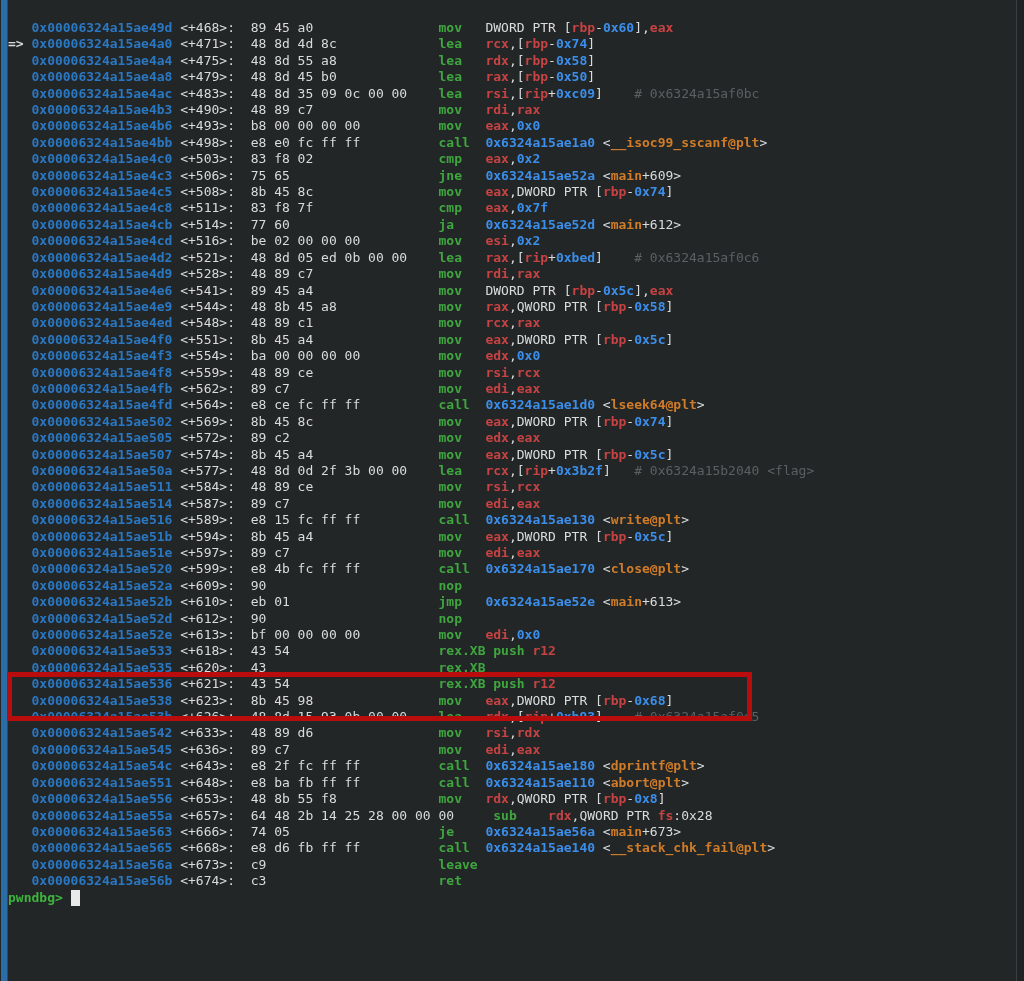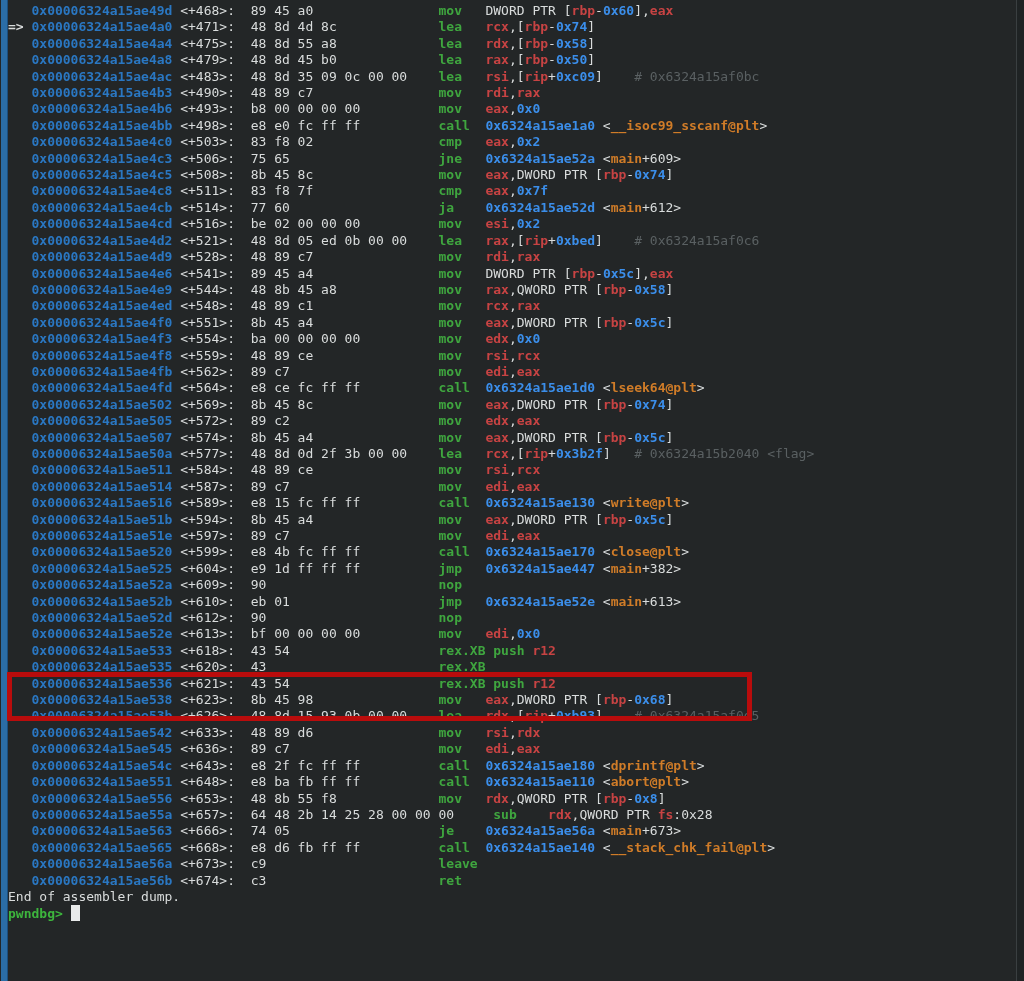--- a/index.html
+++ b/index.html
@@ -5,21 +5,21 @@
   html,body{margin:0;padding:0;}
   body{
     width:1024px;height:981px;overflow:hidden;position:relative;
     background:#232627;
     font-family:"DejaVu Sans Mono","Liberation Mono",monospace;
     font-size:13px;line-height:16.42px;
   }
   #screen{position:absolute;inset:0;}
   #leftbar{position:absolute;left:1px;top:0;width:6px;height:981px;background:#2b6da6;border-right:1px solid #1c4f7e;}
   #rightbar{position:absolute;right:0;top:0;width:7px;height:981px;background:#1f2324;border-left:1px solid #3a3f41;}
-  #text-area{position:absolute;left:8px;top:3px;right:10px;z-index:1;}
+  #text-area{position:absolute;left:8px;top:20px;right:10px;z-index:1;}
   .trow{white-space:pre;height:16.42px;}
   .c-ad{color:#2a77c2;font-weight:bold;}
   .c-of{color:#d9dcdc;}
   .c-by{color:#d9dcdc;}
   .c-mn{color:#3fa63f;font-weight:bold;}
   .c-rg{color:#c74343;font-weight:bold;}
   .c-nu{color:#3b8eea;font-weight:bold;}
   .c-pl{color:#d9dcdc;}
   .c-sy{color:#d07c28;font-weight:bold;}
   .c-cm{color:#5a6062;text-align:right;}
@@ -67,39 +67,37 @@
         <div class="trow"><span class="c-mk">   </span><span class="c-ad">0x00006324a15ae502</span><span class="c-of"> &lt;+569&gt;:</span><span class="c-of">  </span><span class="c-by">8b 45 8c                </span><span class="c-mn">mov   </span><span class="c-rg">eax</span><span class="c-pl">,DWORD PTR [</span><span class="c-rg">rbp</span><span class="c-pl">-</span><span class="c-nu">0x74</span><span class="c-pl">]</span></div>
         <div class="trow"><span class="c-mk">   </span><span class="c-ad">0x00006324a15ae505</span><span class="c-of"> &lt;+572&gt;:</span><span class="c-of">  </span><span class="c-by">89 c2                   </span><span class="c-mn">mov   </span><span class="c-rg">edx</span><span class="c-pl">,</span><span class="c-rg">eax</span></div>
         <div class="trow"><span class="c-mk">   </span><span class="c-ad">0x00006324a15ae507</span><span class="c-of"> &lt;+574&gt;:</span><span class="c-of">  </span><span class="c-by">8b 45 a4                </span><span class="c-mn">mov   </span><span class="c-rg">eax</span><span class="c-pl">,DWORD PTR [</span><span class="c-rg">rbp</span><span class="c-pl">-</span><span class="c-nu">0x5c</span><span class="c-pl">]</span></div>
         <div class="trow"><span class="c-mk">   </span><span class="c-ad">0x00006324a15ae50a</span><span class="c-of"> &lt;+577&gt;:</span><span class="c-of">  </span><span class="c-by">48 8d 0d 2f 3b 00 00    </span><span class="c-mn">lea   </span><span class="c-rg">rcx</span><span class="c-pl">,[</span><span class="c-rg">rip</span><span class="c-pl">+</span><span class="c-nu">0x3b2f</span><span class="c-pl">]</span><span class="c-of">   </span><span class="c-cm"># 0x6324a15b2040 &lt;flag&gt;</span></div>
         <div class="trow"><span class="c-mk">   </span><span class="c-ad">0x00006324a15ae511</span><span class="c-of"> &lt;+584&gt;:</span><span class="c-of">  </span><span class="c-by">48 89 ce                </span><span class="c-mn">mov   </span><span class="c-rg">rsi</span><span class="c-pl">,</span><span class="c-rg">rcx</span></div>
         <div class="trow"><span class="c-mk">   </span><span class="c-ad">0x00006324a15ae514</span><span class="c-of"> &lt;+587&gt;:</span><span class="c-of">  </span><span class="c-by">89 c7                   </span><span class="c-mn">mov   </span><span class="c-rg">edi</span><span class="c-pl">,</span><span class="c-rg">eax</span></div>
         <div class="trow"><span class="c-mk">   </span><span class="c-ad">0x00006324a15ae516</span><span class="c-of"> &lt;+589&gt;:</span><span class="c-of">  </span><span class="c-by">e8 15 fc ff ff          </span><span class="c-mn">call  </span><span class="c-nu">0x6324a15ae130</span><span class="c-pl"> &lt;</span><span class="c-sy">write@plt</span><span class="c-pl">&gt;</span></div>
         <div class="trow"><span class="c-mk">   </span><span class="c-ad">0x00006324a15ae51b</span><span class="c-of"> &lt;+594&gt;:</span><span class="c-of">  </span><span class="c-by">8b 45 a4                </span><span class="c-mn">mov   </span><span class="c-rg">eax</span><span class="c-pl">,DWORD PTR [</span><span class="c-rg">rbp</span><span class="c-pl">-</span><span class="c-nu">0x5c</span><span class="c-pl">]</span></div>
         <div class="trow"><span class="c-mk">   </span><span class="c-ad">0x00006324a15ae51e</span><span class="c-of"> &lt;+597&gt;:</span><span class="c-of">  </span><span class="c-by">89 c7                   </span><span class="c-mn">mov   </span><span class="c-rg">edi</span><span class="c-pl">,</span><span class="c-rg">eax</span></div>
         <div class="trow"><span class="c-mk">   </span><span class="c-ad">0x00006324a15ae520</span><span class="c-of"> &lt;+599&gt;:</span><span class="c-of">  </span><span class="c-by">e8 4b fc ff ff          </span><span class="c-mn">call  </span><span class="c-nu">0x6324a15ae170</span><span class="c-pl"> &lt;</span><span class="c-sy">close@plt</span><span class="c-pl">&gt;</span></div>
-        <div class="trow"><span class="c-mk">   </span><span class="c-ad">0x00006324a15ae525</span><span class="c-of"> &lt;+604&gt;:</span><span class="c-of">  </span><span class="c-by">e9 1d ff ff ff          </span><span class="c-mn">jmp   </span><span class="c-nu">0x6324a15ae447</span><span class="c-pl"> &lt;</span><span class="c-sy">main</span><span class="c-pl">+382&gt;</span></div>
         <div class="trow"><span class="c-mk">   </span><span class="c-ad">0x00006324a15ae52a</span><span class="c-of"> &lt;+609&gt;:</span><span class="c-of">  </span><span class="c-by">90                      </span><span class="c-mn">nop</span></div>
         <div class="trow"><span class="c-mk">   </span><span class="c-ad">0x00006324a15ae52b</span><span class="c-of"> &lt;+610&gt;:</span><span class="c-of">  </span><span class="c-by">eb 01                   </span><span class="c-mn">jmp   </span><span class="c-nu">0x6324a15ae52e</span><span class="c-pl"> &lt;</span><span class="c-sy">main</span><span class="c-pl">+613&gt;</span></div>
         <div class="trow"><span class="c-mk">   </span><span class="c-ad">0x00006324a15ae52d</span><span class="c-of"> &lt;+612&gt;:</span><span class="c-of">  </span><span class="c-by">90                      </span><span class="c-mn">nop</span></div>
         <div class="trow"><span class="c-mk">   </span><span class="c-ad">0x00006324a15ae52e</span><span class="c-of"> &lt;+613&gt;:</span><span class="c-of">  </span><span class="c-by">bf 00 00 00 00          </span><span class="c-mn">mov   </span><span class="c-rg">edi</span><span class="c-pl">,</span><span class="c-nu">0x0</span></div>
         <div class="trow"><span class="c-mk">   </span><span class="c-ad">0x00006324a15ae533</span><span class="c-of"> &lt;+618&gt;:</span><span class="c-of">  </span><span class="c-by">43 54                   </span><span class="c-mn">rex.XB push </span><span class="c-rg">r12</span></div>
         <div class="trow"><span class="c-mk">   </span><span class="c-ad">0x00006324a15ae535</span><span class="c-of"> &lt;+620&gt;:</span><span class="c-of">  </span><span class="c-by">43                      </span><span class="c-mn">rex.XB</span></div>
         <div class="trow"><span class="c-mk">   </span><span class="c-ad">0x00006324a15ae536</span><span class="c-of"> &lt;+621&gt;:</span><span class="c-of">  </span><span class="c-by">43 54                   </span><span class="c-mn">rex.XB push </span><span class="c-rg">r12</span></div>
         <div class="trow"><span class="c-mk">   </span><span class="c-ad">0x00006324a15ae538</span><span class="c-of"> &lt;+623&gt;:</span><span class="c-of">  </span><span class="c-by">8b 45 98                </span><span class="c-mn">mov   </span><span class="c-rg">eax</span><span class="c-pl">,DWORD PTR [</span><span class="c-rg">rbp</span><span class="c-pl">-</span><span class="c-nu">0x68</span><span class="c-pl">]</span></div>
         <div class="trow"><span class="c-mk">   </span><span class="c-ad">0x00006324a15ae53b</span><span class="c-of"> &lt;+626&gt;:</span><span class="c-of">  </span><span class="c-by">48 8d 15 93 0b 00 00    </span><span class="c-mn">lea   </span><span class="c-rg">rdx</span><span class="c-pl">,[</span><span class="c-rg">rip</span><span class="c-pl">+</span><span class="c-nu">0xb93</span><span class="c-pl">]</span><span class="c-of">    </span><span class="c-cm"># 0x6324a15af0d5</span></div>
         <div class="trow"><span class="c-mk">   </span><span class="c-ad">0x00006324a15ae542</span><span class="c-of"> &lt;+633&gt;:</span><span class="c-of">  </span><span class="c-by">48 89 d6                </span><span class="c-mn">mov   </span><span class="c-rg">rsi</span><span class="c-pl">,</span><span class="c-rg">rdx</span></div>
         <div class="trow"><span class="c-mk">   </span><span class="c-ad">0x00006324a15ae545</span><span class="c-of"> &lt;+636&gt;:</span><span class="c-of">  </span><span class="c-by">89 c7                   </span><span class="c-mn">mov   </span><span class="c-rg">edi</span><span class="c-pl">,</span><span class="c-rg">eax</span></div>
         <div class="trow"><span class="c-mk">   </span><span class="c-ad">0x00006324a15ae54c</span><span class="c-of"> &lt;+643&gt;:</span><span class="c-of">  </span><span class="c-by">e8 2f fc ff ff          </span><span class="c-mn">call  </span><span class="c-nu">0x6324a15ae180</span><span class="c-pl"> &lt;</span><span class="c-sy">dprintf@plt</span><span class="c-pl">&gt;</span></div>
         <div class="trow"><span class="c-mk">   </span><span class="c-ad">0x00006324a15ae551</span><span class="c-of"> &lt;+648&gt;:</span><span class="c-of">  </span><span class="c-by">e8 ba fb ff ff          </span><span class="c-mn">call  </span><span class="c-nu">0x6324a15ae110</span><span class="c-pl"> &lt;</span><span class="c-sy">abort@plt</span><span class="c-pl">&gt;</span></div>
         <div class="trow"><span class="c-mk">   </span><span class="c-ad">0x00006324a15ae556</span><span class="c-of"> &lt;+653&gt;:</span><span class="c-of">  </span><span class="c-by">48 8b 55 f8             </span><span class="c-mn">mov   </span><span class="c-rg">rdx</span><span class="c-pl">,QWORD PTR [</span><span class="c-rg">rbp</span><span class="c-pl">-</span><span class="c-nu">0x8</span><span class="c-pl">]</span></div>
         <div class="trow"><span class="c-mk">   </span><span class="c-ad">0x00006324a15ae55a</span><span class="c-of"> &lt;+657&gt;:</span><span class="c-of">  </span><span class="c-by">64 48 2b 14 25 28 00 00 00     </span><span class="c-mn">sub    </span><span class="c-rg">rdx</span><span class="c-pl">,QWORD PTR </span><span class="c-rg">fs</span><span class="c-pl">:0x28</span></div>
         <div class="trow"><span class="c-mk">   </span><span class="c-ad">0x00006324a15ae563</span><span class="c-of"> &lt;+666&gt;:</span><span class="c-of">  </span><span class="c-by">74 05                   </span><span class="c-mn">je    </span><span class="c-nu">0x6324a15ae56a</span><span class="c-pl"> &lt;</span><span class="c-sy">main</span><span class="c-pl">+673&gt;</span></div>
         <div class="trow"><span class="c-mk">   </span><span class="c-ad">0x00006324a15ae565</span><span class="c-of"> &lt;+668&gt;:</span><span class="c-of">  </span><span class="c-by">e8 d6 fb ff ff          </span><span class="c-mn">call  </span><span class="c-nu">0x6324a15ae140</span><span class="c-pl"> &lt;</span><span class="c-sy">__stack_chk_fail@plt</span><span class="c-pl">&gt;</span></div>
         <div class="trow"><span class="c-mk">   </span><span class="c-ad">0x00006324a15ae56a</span><span class="c-of"> &lt;+673&gt;:</span><span class="c-of">  </span><span class="c-by">c9                      </span><span class="c-mn">leave</span></div>
         <div class="trow"><span class="c-mk">   </span><span class="c-ad">0x00006324a15ae56b</span><span class="c-of"> &lt;+674&gt;:</span><span class="c-of">  </span><span class="c-by">c3                      </span><span class="c-mn">ret</span></div>
       </div>
-    <div class="trow c-pl">End of assembler dump.</div>
     <div class="trow"><span class="c-prompt">pwndbg&gt;</span><span class="c-pl"> </span><span id="cursor"></span></div>
   </div>
 
   <div id="highlight-box"></div>
 </div>
 
 </body></html>

